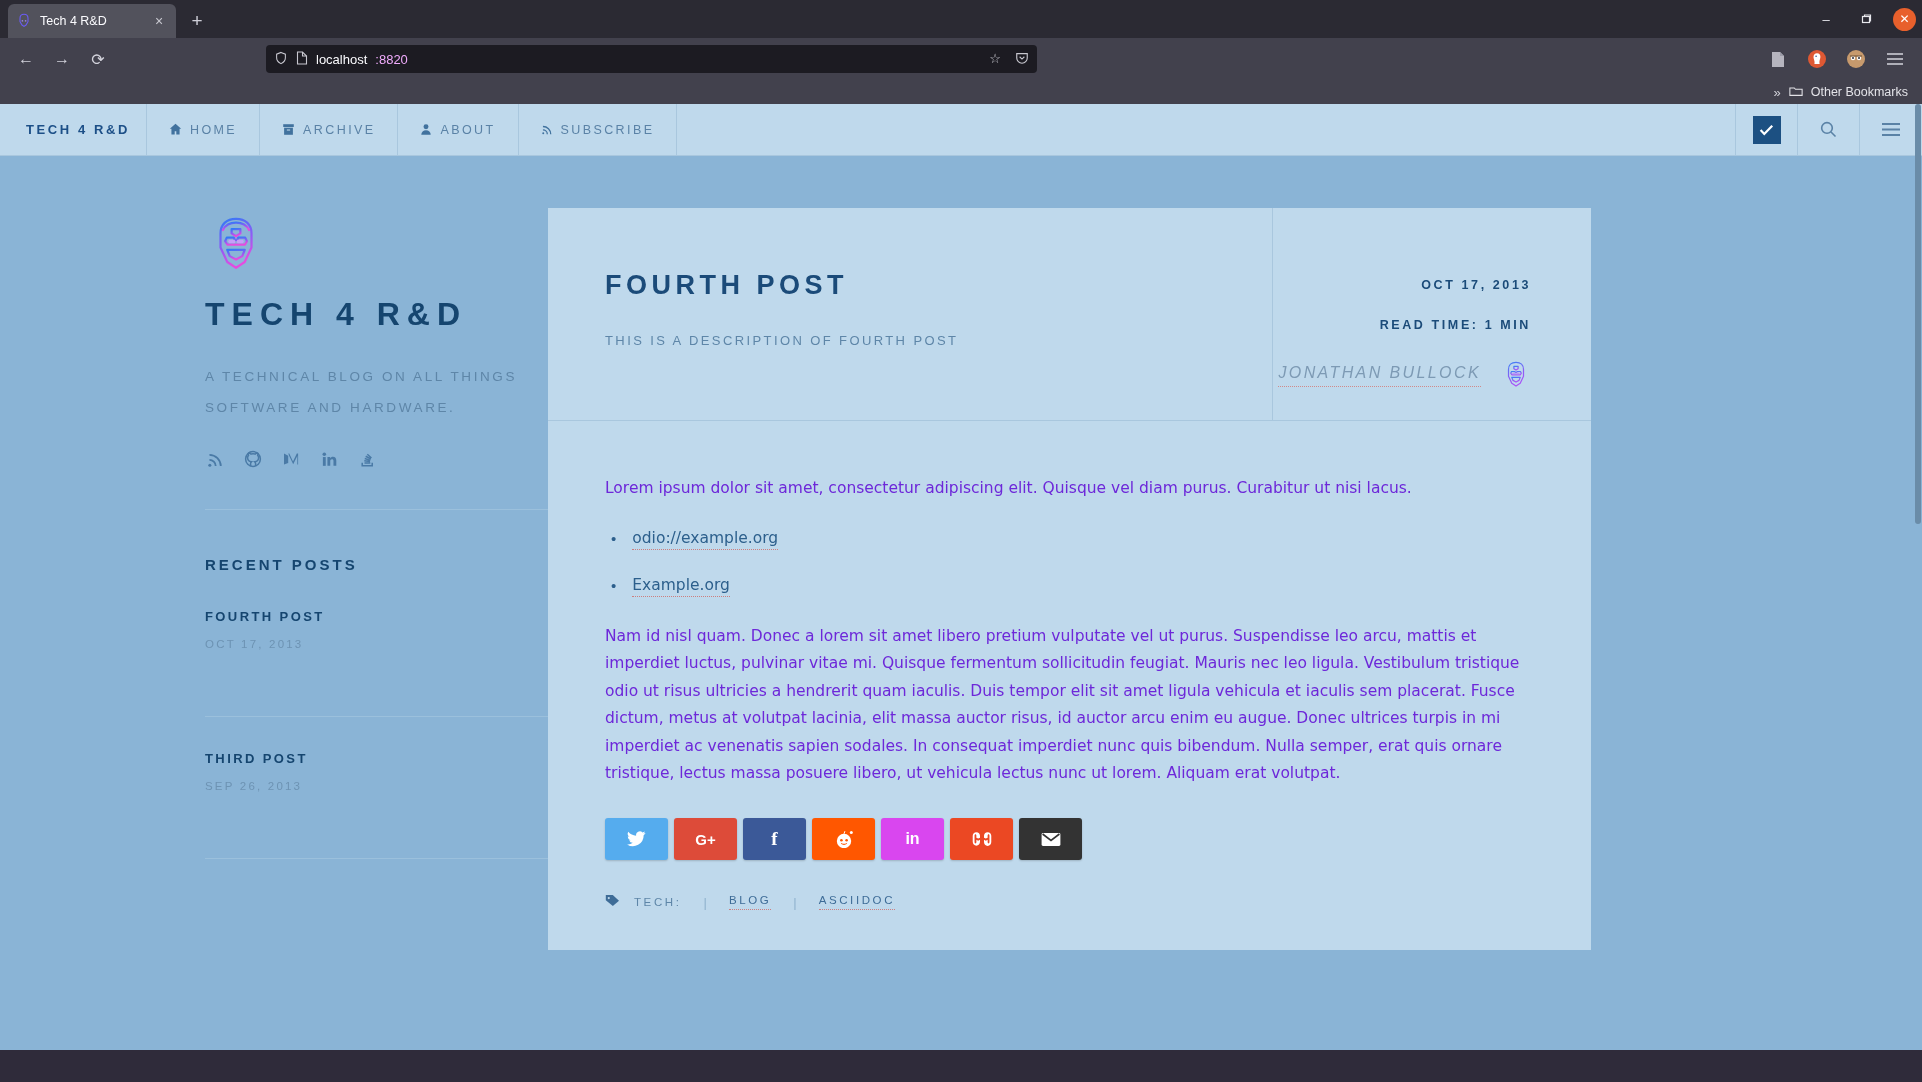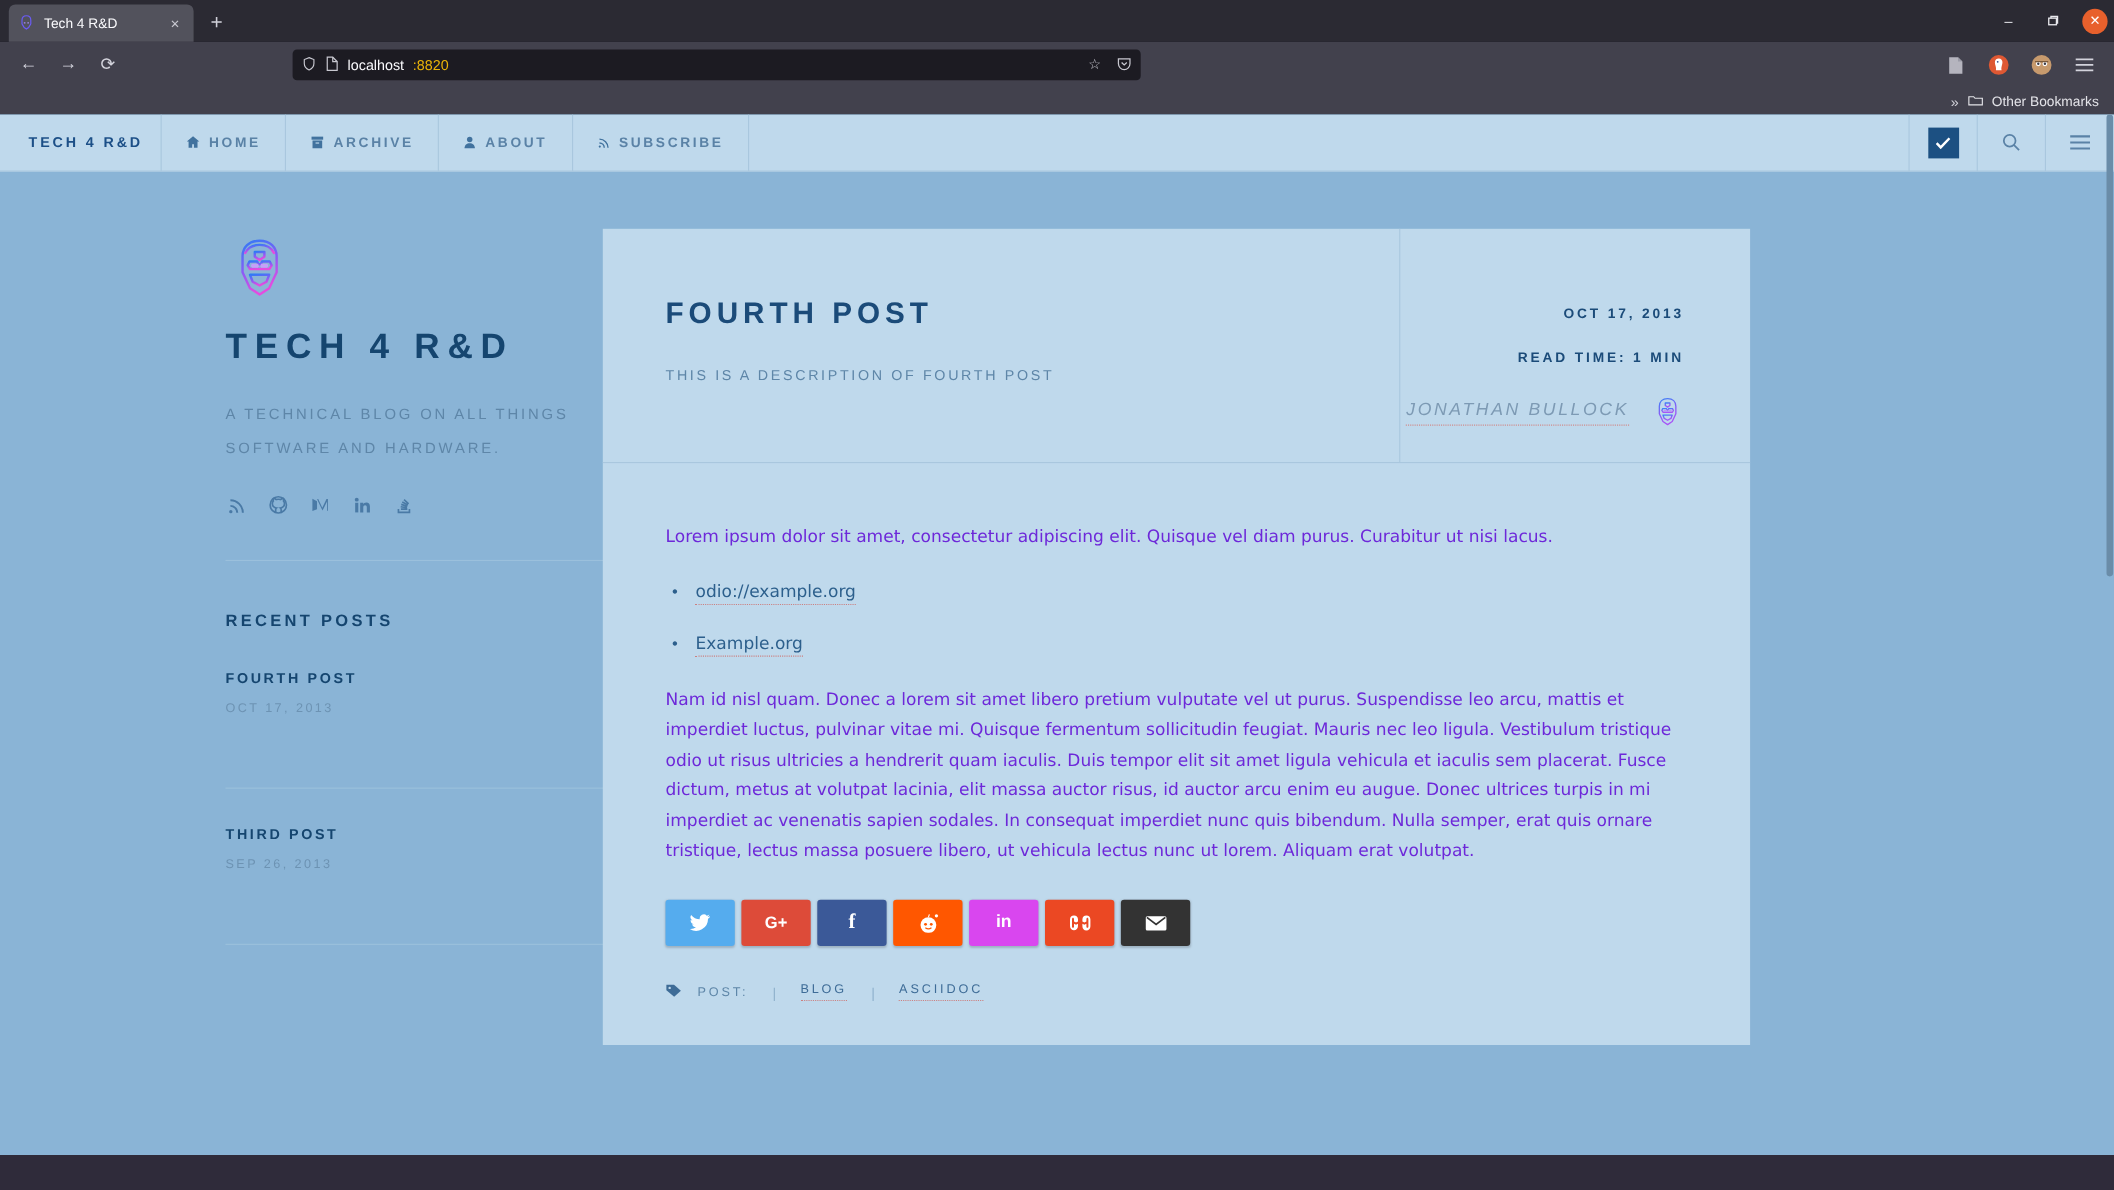--- a/index.html
+++ b/index.html
@@ -38,21 +38,21 @@
     padding: 0 10px; gap: 4px; flex: none;
   }
   .navbtn { width: 32px; height: 30px; display: flex; align-items: center; justify-content: center;
     color: #d3d3dc; font-size: 16px; }
   .urlbar {
     flex: none; width: 771px; margin-left: 148px; height: 28px; background: #1c1b22;
     border-radius: 4px; display: flex; align-items: center; padding: 0 8px; gap: 8px;
     color: #fbfbfe; font-size: 13px; position: relative;
   }
   .urlbar .u-host { color: #fbfbfe; }
-  .urlbar .u-port { color: #eab308; }
+  .urlbar .u-port { color: #f0abfc; }
   .urlbar .u-right { position: absolute; right: 8px; display: flex; gap: 14px; color: #c8c8d0; font-size: 13px; }
   .searchbar {
     flex: none; width: 315px; height: 28px; margin-left: 9px; background: #1c1b22;
     border-radius: 4px; display: flex; align-items: center; padding: 0 9px; gap: 8px;
     color: #b9b9c4; font-size: 13px;
   }
   .chrome-right { margin-left: auto; display: flex; align-items: center; gap: 17px; padding-right: 6px; }
   .cr-icon { width: 22px; height: 22px; display: flex; align-items: center; justify-content: center; color: #d3d3dc; }
 
   .bookmarkbar {
@@ -66,21 +66,21 @@
 
   .site-nav {
     height: 52px; background: #bfd9ec; display: flex; align-items: center;
     border-bottom: 1px solid #a9c7de;
   }
   .brand {
     width: 147px; height: 52px; display: flex; align-items: center; padding-left: 26px;
     font-size: 13px; font-weight: 700; letter-spacing: 2.6px; color: #1c4f87;
     border-right: 1px solid #a9c7de; height: 52px;
   }
-  .nav-links { display: flex; align-items: center; height: 59px; font-weight: bold; }
+  .nav-links { display: flex; align-items: center; height: 59px; }
   .nav-link {
     display: flex; align-items: center; gap: 8px; padding: 0 22px; height: 52px;
     color: #5a82a6; font-size: 12.5px; letter-spacing: 2.4px; border-right: 1px solid #a9c7de;
   }
   .nav-link:first-child { border-left: none; }
   .nav-link .ni { font-size: 12px; color: #41729e; display: flex; }
   .nav-spacer { flex: 1; height: 52px; border-right: 1px solid #a9c7de; }
   .nav-right-item {
     width: 62px; height: 52px; display: flex; align-items: center; justify-content: center;
     border-right: 1px solid #a9c7de; color: #5a82a6;
@@ -504,21 +504,21 @@
               </div>
             </div>
 
             <div class="tags-row">
               <span class="tag-icon">
                 <svg width="15" height="13" viewBox="0 0 16 14" fill="#3e6c97">
                     <path d="M.8 1.2h7.5L15 7.3 8.4 13 .8 6.6z"></path>
                     <circle cx="4" cy="4.4" r="1.2" fill="#bfd9ec"></circle>
                   </svg>
               </span>
-              <span class="tags-label">POST:</span>
+              <span class="tags-label">TECH:</span>
               <span class="tags-sep">|</span>
               <span class="tag">BLOG</span>
               <span class="tags-sep">|</span>
               <span class="tag">ASCIIDOC</span>
             </div>
           </div>
         </article>
       </main>
     </div>
 

